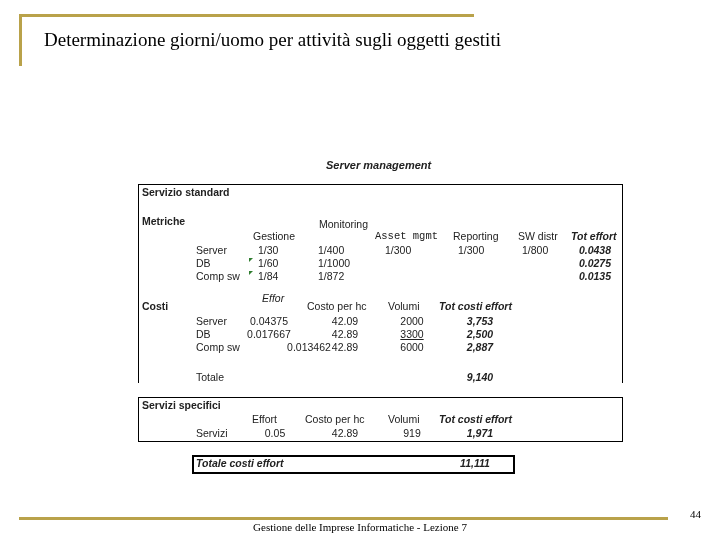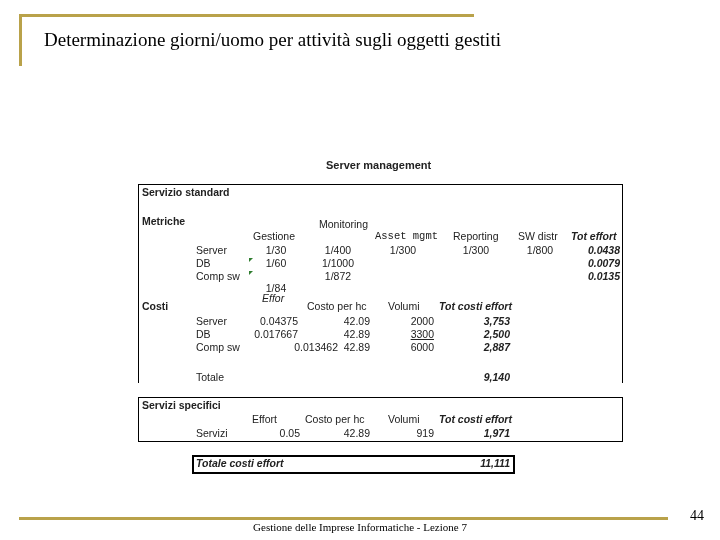--- a/index.html
+++ b/index.html
@@ -3,29 +3,29 @@
 <meta charset="utf-8">
 <style>
   html, body { margin:0; padding:0; }
   body { width:720px; height:540px; background:#ffffff; position:relative; overflow:hidden; font-family:"Liberation Serif", serif; color:#000; }
   .gold { background:#b9a24a; position:absolute; }
   #top-line { left:19px; top:14px; width:455px; height:3px; }
   #left-line { left:19px; top:14px; width:3px; height:52px; }
   #footer-line { left:19px; top:517px; width:649px; height:3px; }
   #slide-title { position:absolute; left:44px; top:29px; font-size:19px; font-family:"Liberation Serif", serif; white-space:nowrap; }
   #footer-text { position:absolute; left:0; width:720px; top:521px; text-align:center; font-size:11px; font-family:"Liberation Serif", serif; }
-  #page-number { position:absolute; left:690px; top:508px; font-size:14px; font-family:"Liberation Serif", serif; }
+  #page-number { position:absolute; left:690px; top:508px; font-size:11px; font-family:"Liberation Serif", serif; }
 
   .sheet { font-family:"Liberation Sans", sans-serif; font-size:10.5px; color:#222; }
   .abs { position:absolute; white-space:nowrap; }
-  .r { text-align:right; }
-  .c { text-align:center; }
+  .r { text-align:center; }
+  .c { text-align:left; }
   .b { font-weight:bold; }
   .bi { font-weight:bold; font-style:italic; }
-  #sheet-title { left:326px; top:159px; font-weight:bold; font-size:11px; }
+  #sheet-title { left:326px; top:159px; font-weight:bold; font-size:11px;font-style:italic; }
 
   #box-standard { position:absolute; left:138px; top:184px; width:483px; height:198px; border-left:1px solid #000; border-right:1px solid #000; border-top:1px solid #000; }
   #box-specifici { position:absolute; left:138px; top:397px; width:483px; height:43px; border:1px solid #000; }
   #box-total { position:absolute; left:192px; top:455px; width:319px; height:15px; border:2px solid #000; }
 
   .marker { position:absolute; width:0; height:0; border-top:4px solid #2f7d2f; border-right:4px solid transparent; }
 </style>
 </head>
 <body>
 
@@ -54,26 +54,26 @@
     <div class="abs c" style="left:385px;top:244px;width:36px;">1/300</div>
     <div class="abs c" style="left:458px;top:244px;width:36px;">1/300</div>
     <div class="abs c" style="left:522px;top:244px;width:36px;">1/800</div>
     <div class="abs r bi" style="left:570px;top:244px;width:50px;">0.0438</div>
   </div>
   <div>
     <div class="abs" style="left:196px;top:257px;">DB</div>
     <div class="marker" style="left:249px;top:258px;"></div>
     <div class="abs c" style="left:258px;top:257px;width:36px;">1/60</div>
     <div class="abs c" style="left:318px;top:257px;width:40px;">1/1000</div>
-    <div class="abs r bi" style="left:570px;top:257px;width:50px;">0.0079</div>
+    <div class="abs r bi" style="left:570px;top:257px;width:50px;">0.0275</div>
   </div>
   <div>
     <div class="abs" style="left:196px;top:270px;">Comp sw</div>
     <div class="marker" style="left:249px;top:271px;"></div>
-    <div class="abs c" style="left:258px;top:270px;width:36px;margin-top:12px;">1/84</div>
+    <div class="abs c" style="left:258px;top:270px;width:36px;">1/84</div>
     <div class="abs c" style="left:318px;top:270px;width:40px;">1/872</div>
     <div class="abs r bi" style="left:570px;top:270px;width:50px;">0.0135</div>
   </div>
 
   <div class="abs b" style="left:142px;top:300px;">Costi</div>
   <div class="abs" style="left:262px;top:292px;font-style:italic;">Effor</div>
   <div class="abs" style="left:307px;top:300px;">Costo per hc</div>
   <div class="abs" style="left:388px;top:300px;">Volumi</div>
   <div class="abs bi" style="left:439px;top:300px;">Tot costi effort</div>
 

